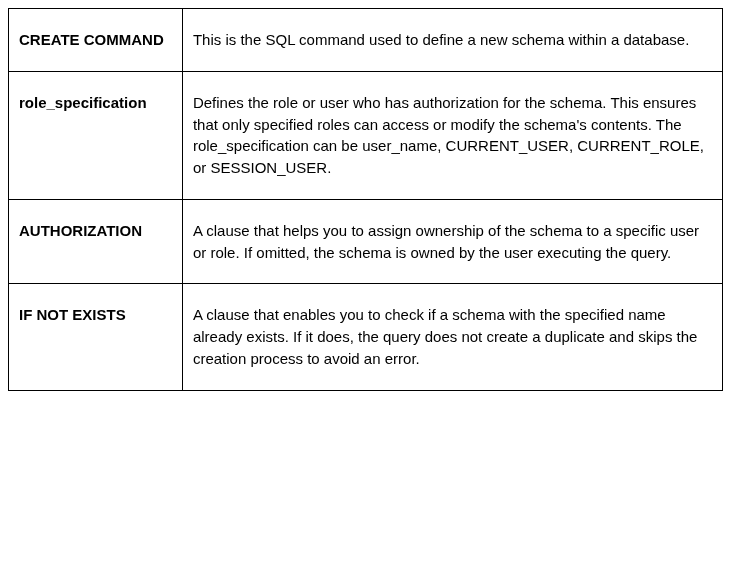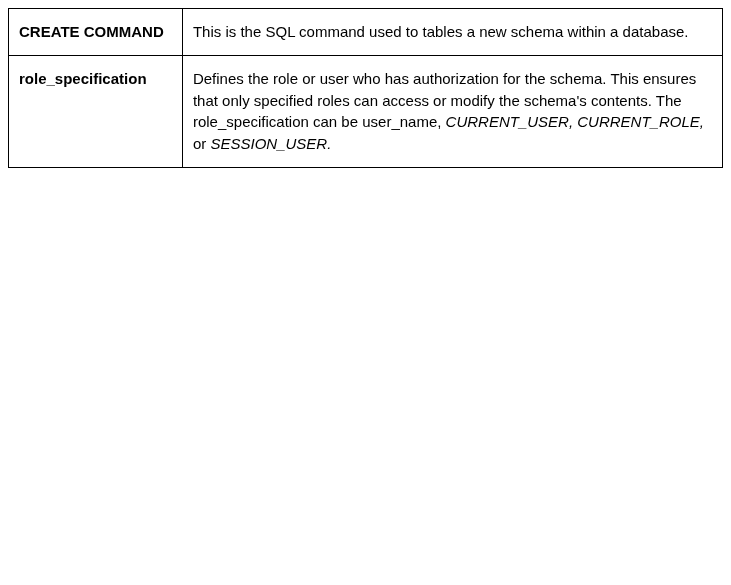--- a/index.html
+++ b/index.html
@@ -13,43 +13,50 @@
       padding: 8px;
       font-size: 15px;
       color: #000;
     }
     table {
       border-collapse: collapse;
       width: 715px;
     }
     td {
       border: 1px solid #000;
-      padding: 12px 10px;
+      padding: 20px 10px;
       vertical-align: top;
       line-height: 1.45;
     }
     td.term {
       width: 174px;
       font-weight: bold;
     }
     td.desc {
       width: 541px;
     }
     .italic {
-      font-style: italic;
       text-align: right;
     }
   </style>
 </head>
 <body>
 
 <table>
   <tbody>
     <tr>
       <td class="term">CREATE COMMAND</td>
-      <td class="desc">This is the SQL command used to tables a new schema within a database.</td>
+      <td class="desc">This is the SQL command used to define a new schema within a database.</td>
     </tr>
     <tr>
       <td class="term">role_specification</td>
       <td class="desc"><span>Defines the role or user who has authorization for the schema. This ensures that only specified roles can access or modify the schema's contents. The role_specification can be user_name, </span><span class="italic">CURRENT_USER, CURRENT_ROLE,</span><span> or </span><span class="italic">SESSION_USER.</span></td>
     </tr>
+    <tr>
+      <td class="term">AUTHORIZATION</td>
+      <td class="desc">A clause that helps you to assign ownership of the schema to a specific user or role. If omitted, the schema is owned by the user executing the query.</td>
+    </tr>
+    <tr>
+      <td class="term">IF NOT EXISTS</td>
+      <td class="desc">A clause that enables you to check if a schema with the specified name already exists. If it does, the query does not create a duplicate and skips the creation process to avoid an error.</td>
+    </tr>
   </tbody>
 </table>
 
 </body></html>

